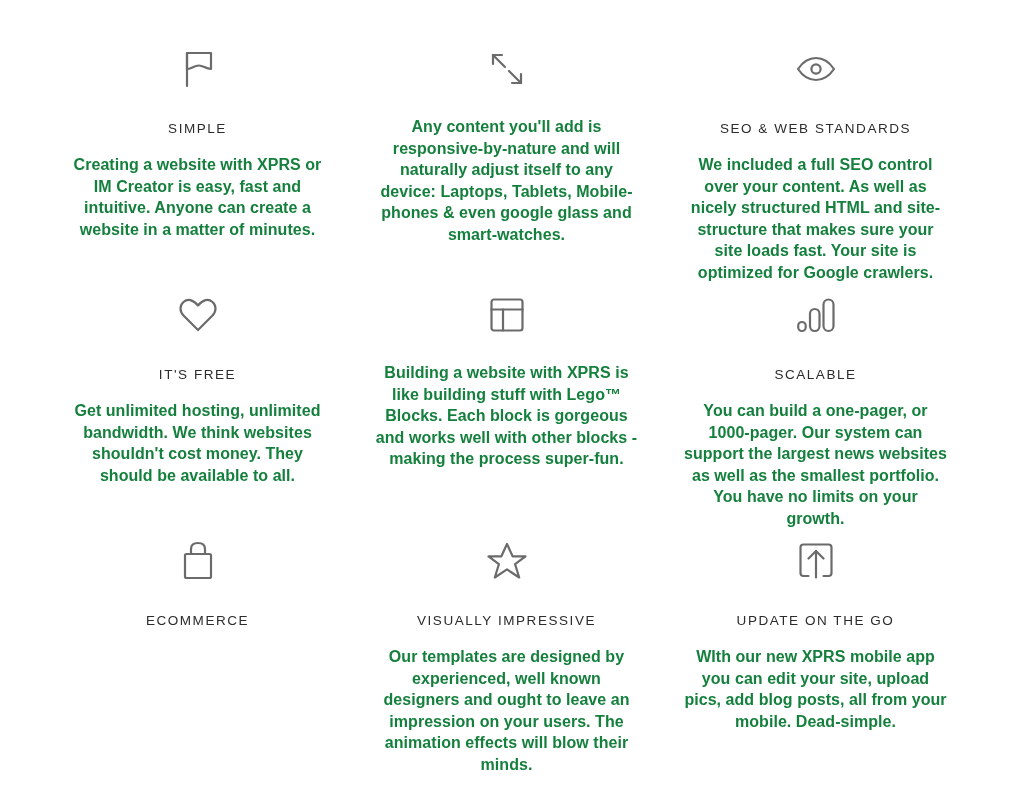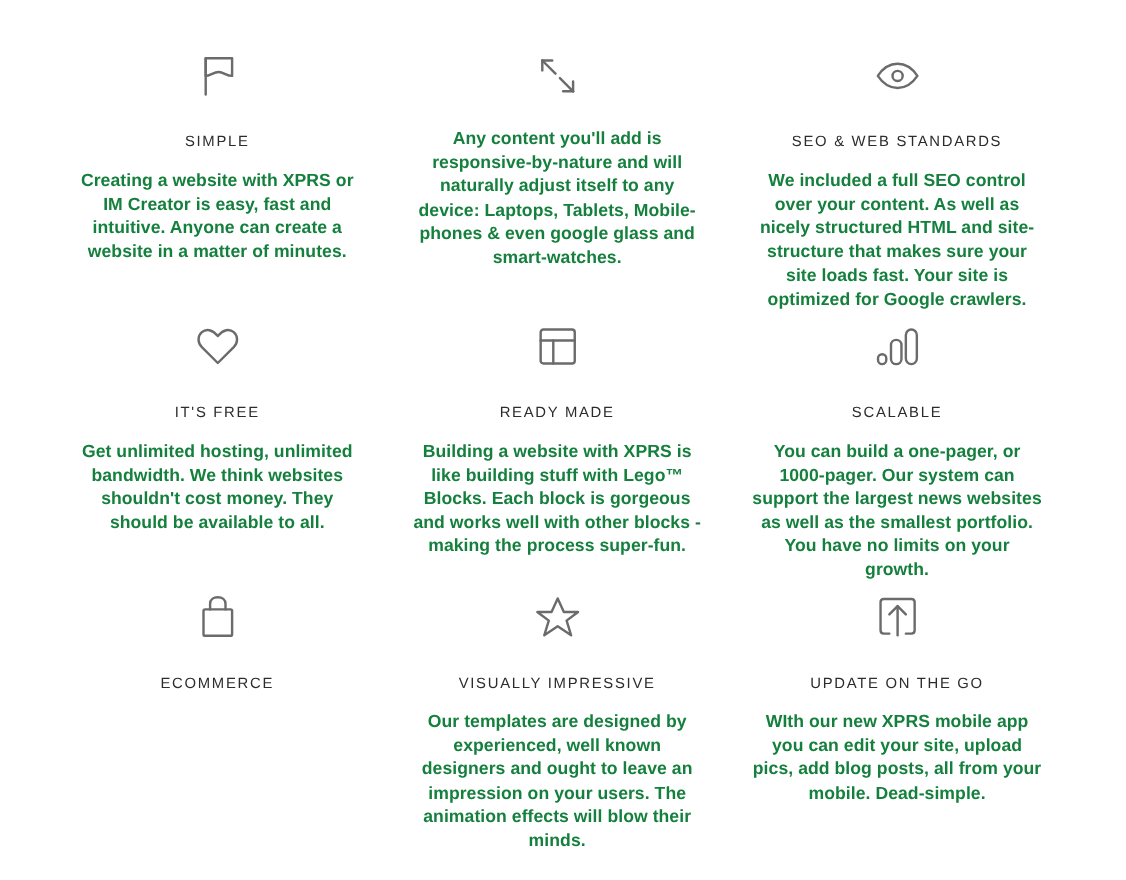--- a/index.html
+++ b/index.html
@@ -120,21 +120,20 @@
     </div>
 
     <div class="cell row2">
       <div class="icon-wrap">
         <svg width="36" height="36" viewBox="0 0 36 36" fill="none" stroke="#6b6b6b" stroke-width="2.2" stroke-linecap="round" stroke-linejoin="round">
           <rect x="2.5" y="2.5" width="31" height="31" rx="2.5"></rect>
           <path d="M2.5 12.5 L33.5 12.5"></path>
           <path d="M14 12.5 L14 33.5"></path>
         </svg>
       </div>
-      <p class="feature-title">READY MADE</p>
       <p class="feature-body">Building a website with XPRS is like building stuff with Lego™ Blocks. Each block is gorgeous and works well with other blocks - making the process super-fun.</p>
     </div>
 
     <div class="cell row2">
       <div class="icon-wrap">
         <svg width="40" height="36" viewBox="0 0 40 36" fill="none" stroke="#6b6b6b" stroke-width="2.2" stroke-linecap="round" stroke-linejoin="round">
           <rect x="2.2" y="25" width="7.5" height="9" rx="3.7"></rect>
           <rect x="14" y="12" width="9.5" height="22" rx="4.7"></rect>
           <rect x="27.5" y="2.5" width="10" height="31.5" rx="5"></rect>
         </svg>

